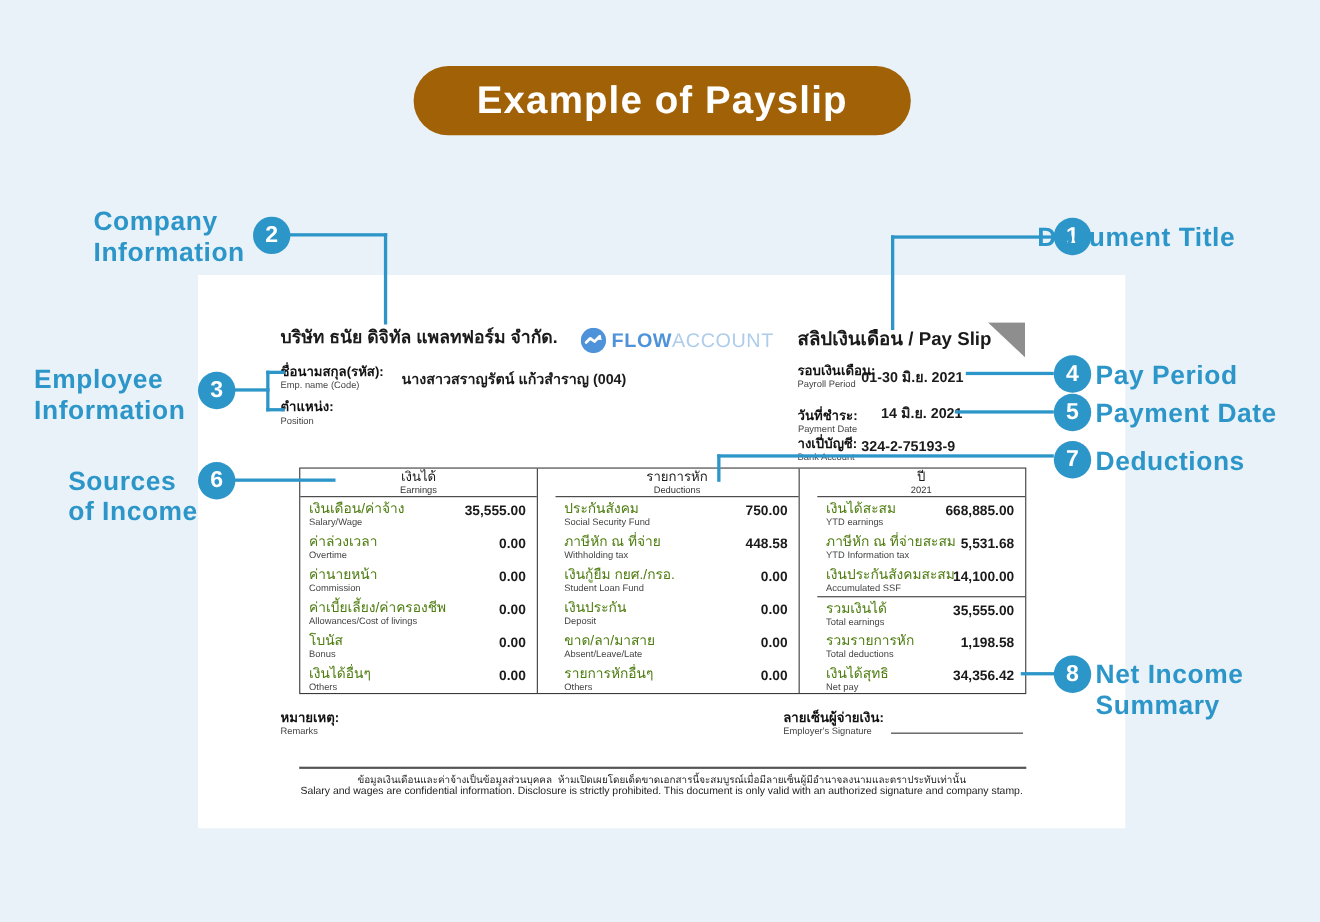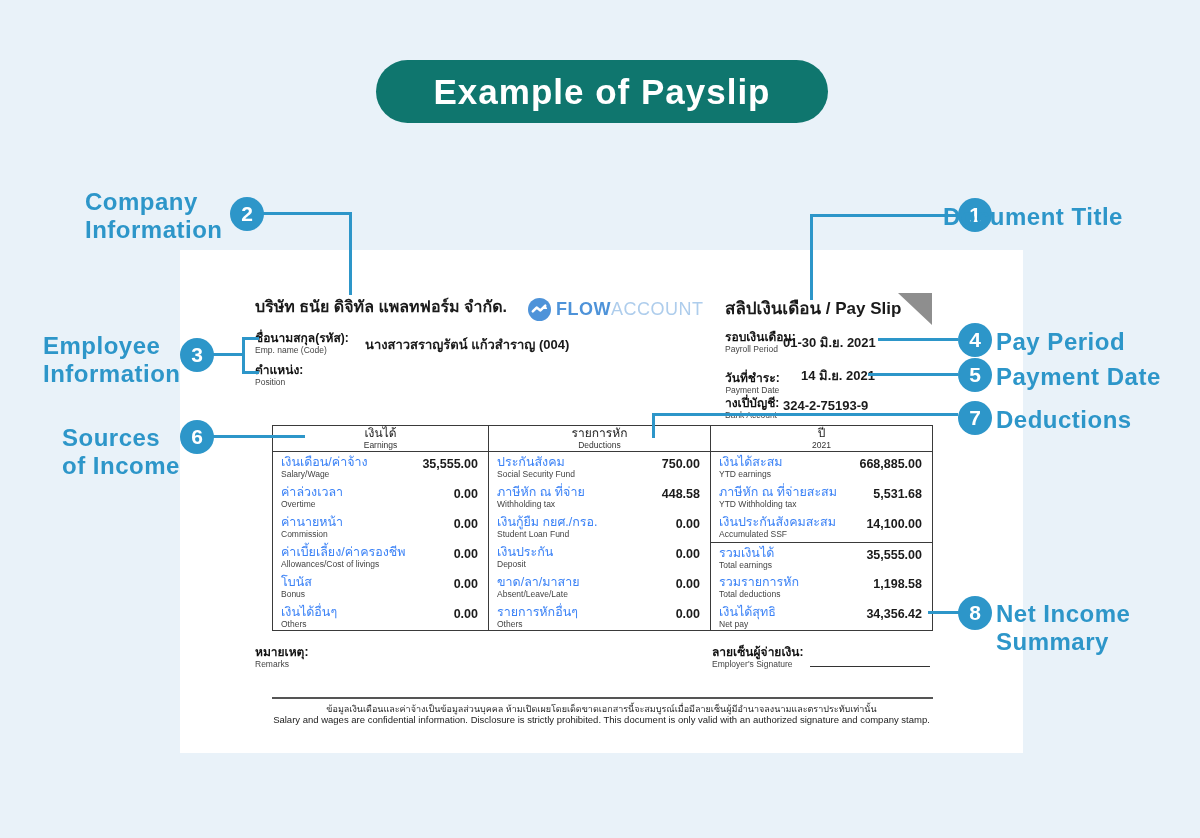--- a/index.html
+++ b/index.html
@@ -8,21 +8,21 @@
     position:relative;
     background:#E9F2F9;
     font-family:"Liberation Sans", sans-serif;
     overflow:hidden;
     color:#1a1a1a;
   }
 
   
   .banner {
     position:absolute; left:376px; top:60px; width:452px; height:63px;
-    background:#0f766e; border-radius:34px;
+    background:#a16207; border-radius:34px;
     display:flex; align-items:center; justify-content:center;
     color:#fff; font-size:35px; font-weight:bold; letter-spacing:1px;
   }
 
   
   .ann-label {
     position:absolute; color:#2D96C9; font-weight:bold; font-size:24px;
     line-height:28px; white-space:pre-line; letter-spacing:0.5px;
   }
   .ann-circle {
@@ -52,45 +52,45 @@
 
   .doc-title { left:545px; top:44px; font-size:17px; font-weight:bold; }
   .corner-fold {
     left:718px; top:43px; width:34px; height:32px; background:#8E8E8E;
     clip-path:polygon(0 0, 100% 0, 100% 100%);
   }
 
   
   .pay-table {
     left:92px; top:175px; width:661px; height:206px;
-    border:1.5px solid #3a3a3a; display:flex; background:#fff;
+    border:1.5px solid #3a3a3a; display:flex; background:#fff;gap:16px;
   }
   .col { position:relative; height:100%; }
   .col-1 { width:216px; border-right:1px solid #3a3a3a; }
   .col-2 { width:222px; border-right:1px solid #3a3a3a; }
   .col-3 { flex:1; }
   .thead {
     height:26px; border-bottom:1.5px solid #3a3a3a; text-align:center;
     padding-top:1px;
   }
   .thead .t1 { font-size:12px; line-height:13px; }
   .thead .t2 { font-size:8.5px; color:#333; line-height:10px; }
   .trow { position:relative; height:30px; padding:3px 0 0 8px; }
-  .trow .lbl-th { font-size:12.5px; color:#3b82f6; line-height:14px; }
+  .trow .lbl-th { font-size:12.5px; color:#4d7c0f; line-height:14px; }
   .trow .lbl-en { font-size:8.5px; color:#444; line-height:10px; }
   .trow .amt {
     position:absolute; right:10px; top:5px; font-size:12.5px; font-weight:bold;
   }
   .trow.divider { border-top:1.5px solid #3a3a3a; }
 
   
   .sig-line { left:630px; top:416px; width:120px; height:0; border-bottom:1.2px solid #333; }
   .foot-rule { left:92px; top:447px; width:661px; height:1.5px; background:#555; }
   .foot-text { left:0; width:100%; text-align:center; color:#222; }
-  .foot-th { top:452px; font-size:9px; }
+  .foot-th { top:452px; font-size:9px;font-family:Liberation Mono, monospace; }
   .foot-en { top:464px; font-size:9.5px; }
 </style>
 </head>
 <body>
 
 <div class="banner">Example of Payslip</div>
 
 <div class="paper">
 
   <div class="abs company-name">บริษัท ธนัย ดิจิทัล แพลทฟอร์ม จำกัด.</div>
@@ -217,21 +217,21 @@
         <div class="t1">ปี</div>
         <div class="t2">2021</div>
       </div>
       <div class="trow">
         <div class="lbl-th">เงินได้สะสม</div>
         <div class="lbl-en">YTD earnings</div>
         <div class="amt">668,885.00</div>
       </div>
       <div class="trow">
         <div class="lbl-th">ภาษีหัก ณ ที่จ่ายสะสม</div>
-        <div class="lbl-en">YTD Withholding tax</div>
+        <div class="lbl-en">YTD Information tax</div>
         <div class="amt">5,531.68</div>
       </div>
       <div class="trow">
         <div class="lbl-th">เงินประกันสังคมสะสม</div>
         <div class="lbl-en">Accumulated SSF</div>
         <div class="amt">14,100.00</div>
       </div>
       <div class="trow divider">
         <div class="lbl-th">รวมเงินได้</div>
         <div class="lbl-en">Total earnings</div>
@@ -291,21 +291,21 @@
 <div class="ann-circle" style="left:180px; top:338px;">3</div>
 <div class="ann-circle" style="left:958px; top:323px;">4</div>
 <div class="ann-circle" style="left:958px; top:358px;">5</div>
 <div class="ann-circle" style="left:180px; top:420px;">6</div>
 <div class="ann-circle" style="left:958px; top:401px;">7</div>
 <div class="ann-circle" style="left:958px; top:596px;">8</div>
 
 <div class="ann-label" style="left:943px; top:203px;">Document Title</div>
 <div class="ann-label" style="left:85px; top:188px;">Company
 Information</div>
-<div class="ann-label" style="left:43px; top:332px;">Employee
+<div class="ann-label" style="left:31px; top:332px;">Employee
 Information</div>
 <div class="ann-label" style="left:996px; top:328px;">Pay Period</div>
 <div class="ann-label" style="left:996px; top:363px;">Payment Date</div>
 <div class="ann-label" style="left:62px; top:424px;">Sources
 of Income</div>
 <div class="ann-label" style="left:996px; top:406px;">Deductions</div>
 <div class="ann-label" style="left:996px; top:600px;">Net Income
 Summary</div>
 
 </body></html>

